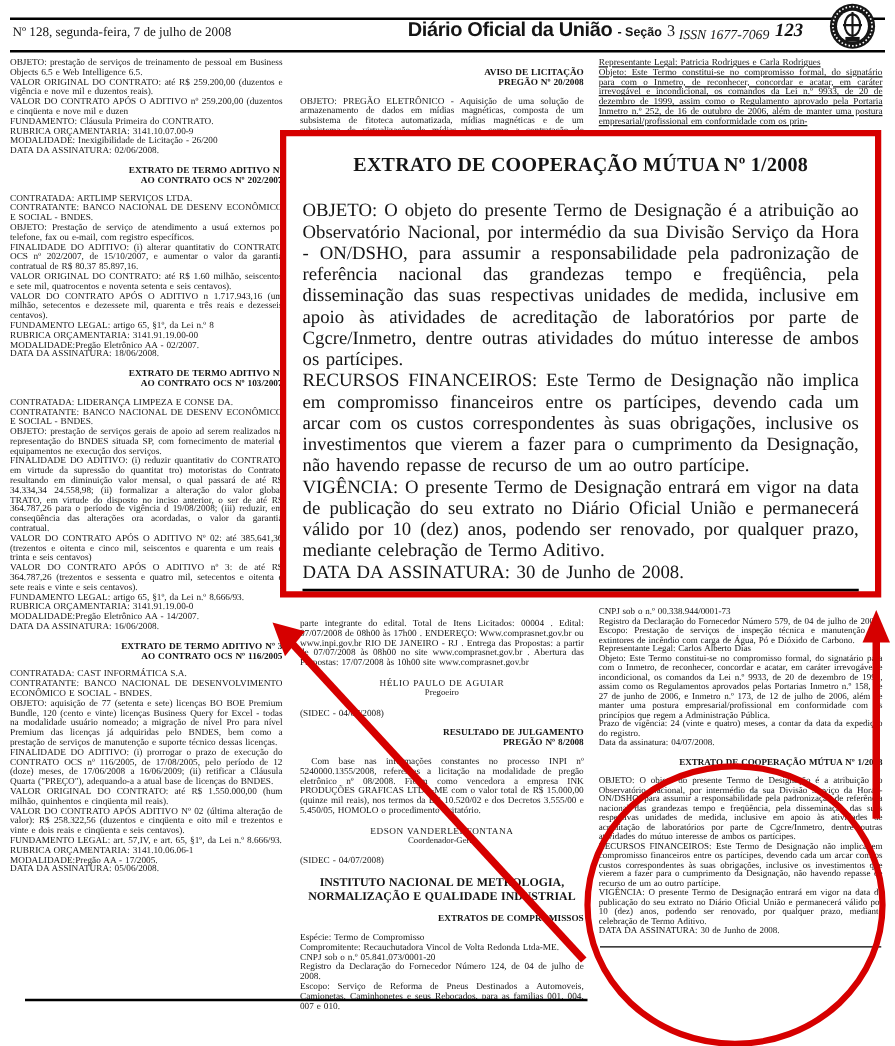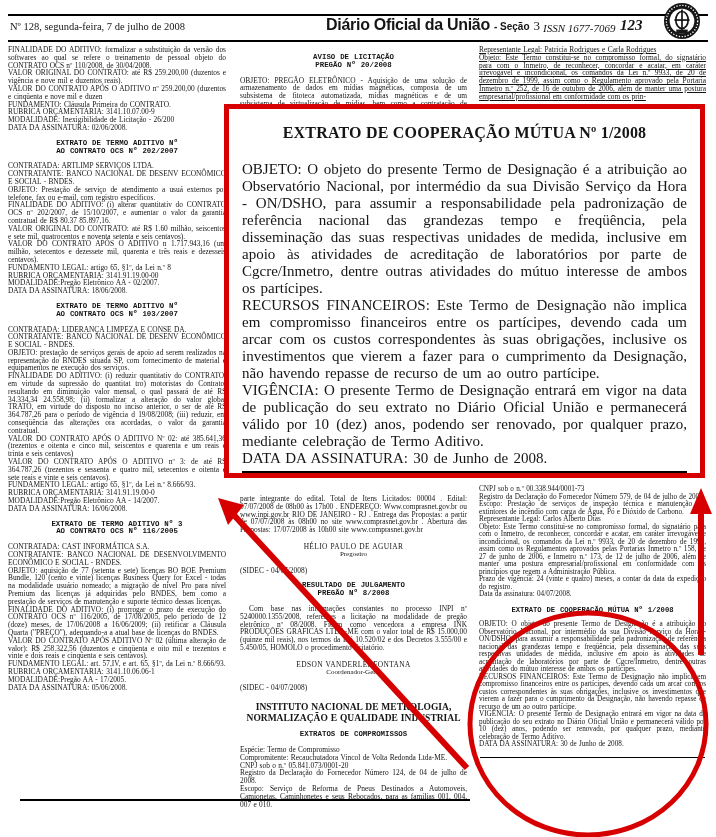--- a/index.html
+++ b/index.html
@@ -19,21 +19,21 @@
   .section-number{font-family:"Liberation Serif",serif;font-size:13px;}
   .issn{left:543px;top:22px;font-style:italic;font-size:11px;white-space:nowrap;}
   .page-number{left:620px;top:17px;font-style:italic;font-weight:bold;font-size:15px;}
   .logo{left:663px;top:2px;width:38px;height:38px;}
 
   
   .col{position:absolute;text-align:justify;font-size:7.4px;line-height:7.8px;
        letter-spacing:0px;word-spacing:0.5px;}
   .col .p{margin:0;}
   .col .pi{text-indent:9px;margin:0;}
-  .col .h{font-weight:bold;text-align:center;white-space:pre-line;margin:8px 0 7px 0;font-family:Liberation Mono, monospace;}
+  .col .h{font-weight:bold;text-align:right;white-space:pre-line;margin:8px 0 7px 0;}
   .col .h2{font-weight:bold;text-align:center;font-size:9.5px;line-height:10.5px;margin:10px 0 7px 0;}
   .col .sig{text-align:center;margin:9px 0 8px 0;}
   .col .sig-name{letter-spacing:0.4px;}
   .col .sig-role{font-size:7px;}
   .col .rule{border-top:1.5px solid #000;margin:8px 1px 6px 1px;}
   .left-col{left:8px;top:46px;width:218px;}
   .mid-col-top{left:240px;top:46px;width:227px;}
   .mid-col-bottom{left:240px;top:495px;width:227px;}
   .right-col-top{left:479px;top:46px;width:227px;text-decoration:underline;}
   .right-col-bottom{left:479px;top:486px;width:227px;font-size:7.2px;line-height:7.5px;}
@@ -80,21 +80,21 @@
       <circle cx="20" cy="20" r="16.5" fill="none" stroke="#fff" stroke-width="1.4" stroke-dasharray="1.3,1.8"></circle>
       <circle cx="20" cy="20" r="13" fill="#fff"></circle>
       <ellipse cx="20" cy="19" rx="6.5" ry="9" fill="none" stroke="#161616" stroke-width="1.8"></ellipse>
       <line x1="20" y1="8" x2="20" y2="30" stroke="#161616" stroke-width="1.8"></line>
       <line x1="12" y1="19" x2="28" y2="19" stroke="#161616" stroke-width="1.8"></line>
       <rect x="14" y="29" width="12" height="4" fill="#161616"></rect>
     </svg>
   </div>
 
   <div class="col left-col">
-      <div class="p">FINALIDADE DO ADITIVO: formalizar a substituição da versão dos softwares ao qual se refere o treinamento de pessoal objeto do CONTRATO OCS nº 110/2008, de 30/04/2008.</div>
+      <div class="p">OBJETO: prestação de serviços de treinamento de pessoal em Business Objects 6.5 e Web Intelligence 6.5.</div>
       <div class="p">VALOR ORIGINAL DO CONTRATO: até R$ 259.200,00 (duzentos e vigência e nove mil e duzentos reais).</div>
       <div class="p">VALOR DO CONTRATO APÓS O ADITIVO nº 259.200,00 (duzentos e cinqüenta e nove mil e duzen</div>
       <div class="p">FUNDAMENTO: Cláusula Primeira do CONTRATO.</div>
       <div class="p">RUBRICA ORÇAMENTARIA: 3141.10.07.00-9</div>
       <div class="p">MODALIDADE: Inexigibilidade de Licitação - 26/200</div>
       <div class="p">DATA DA ASSINATURA: 02/06/2008.</div>
       <div class="h">EXTRATO DE TERMO ADITIVO Nº
 AO CONTRATO OCS Nº 202/2007</div>
       <div class="p">CONTRATADA: ARTLIMP SERVIÇOS LTDA.</div>
       <div class="p">CONTRATANTE: BANCO NACIONAL DE DESENV ECONÔMICO E SOCIAL - BNDES.</div>
@@ -117,20 +117,21 @@
       <div class="p">FUNDAMENTO LEGAL: artigo 65, §1º, da Lei n.º 8.666/93.</div>
       <div class="p">RUBRICA ORÇAMENTARIA: 3141.91.19.00-0</div>
       <div class="p">MODALIDADE:Pregão Eletrônico AA - 14/2007.</div>
       <div class="p">DATA DA ASSINATURA: 16/06/2008.</div>
       <div class="h">EXTRATO DE TERMO ADITIVO Nº 3
 AO CONTRATO OCS Nº 116/2005</div>
       <div class="p">CONTRATADA: CAST INFORMÁTICA S.A.</div>
       <div class="p">CONTRATANTE: BANCO NACIONAL DE DESENVOLVIMENTO ECONÔMICO E SOCIAL - BNDES.</div>
       <div class="p">OBJETO: aquisição de 77 (setenta e sete) licenças BO BOE Premium Bundle, 120 (cento e vinte) licenças Business Query for Excel - todas na modalidade usuário nomeado; a migração de nível Pro para nível Premium das licenças já adquiridas pelo BNDES, bem como a prestação de serviços de manutenção e suporte técnico dessas licenças.</div>
       <div class="p">FINALIDADE DO ADITIVO: (i) prorrogar o prazo de execução do CONTRATO OCS nº 116/2005, de 17/08/2005, pelo período de 12 (doze) meses, de 17/06/2008 a 16/06/2009; (ii) retificar a Cláusula Quarta ("PREÇO"), adequando-a a atual base de licenças do BNDES.</div>
+      <div class="p">VALOR ORIGINAL DO CONTRATO: até R$ 1.550.000,00 (hum milhão, quinhentos e cinqüenta mil reais).</div>
       <div class="p">VALOR DO CONTRATO APÓS ADITIVO Nº 02 (última alteração de valor): R$ 258.322,56 (duzentos e cinqüenta e oito mil e trezentos e vinte e dois reais e cinqüenta e seis centavos).</div>
       <div class="p">FUNDAMENTO LEGAL: art. 57,IV, e art. 65, §1º, da Lei n.º 8.666/93.</div>
       <div class="p">RUBRICA ORÇAMENTARIA: 3141.10.06.06-1</div>
       <div class="p">MODALIDADE:Pregão AA - 17/2005.</div>
       <div class="p">DATA DA ASSINATURA: 05/06/2008.</div>
     </div>
   <div class="col mid-col-top">
       <div class="h">AVISO DE LICITAÇÃO
 PREGÃO Nº 20/2008</div>
       <div class="p">OBJETO: PREGÃO ELETRÔNICO - Aquisição de uma solução de armazenamento de dados em mídias magnéticas, composta de um subsistema de fitoteca automatizada, mídias magnéticas e de um subsistema de virtualização de mídias, bem como a contratação de serviços de instalação, assistência técnica e realocação/rearranjo. Total</div>

